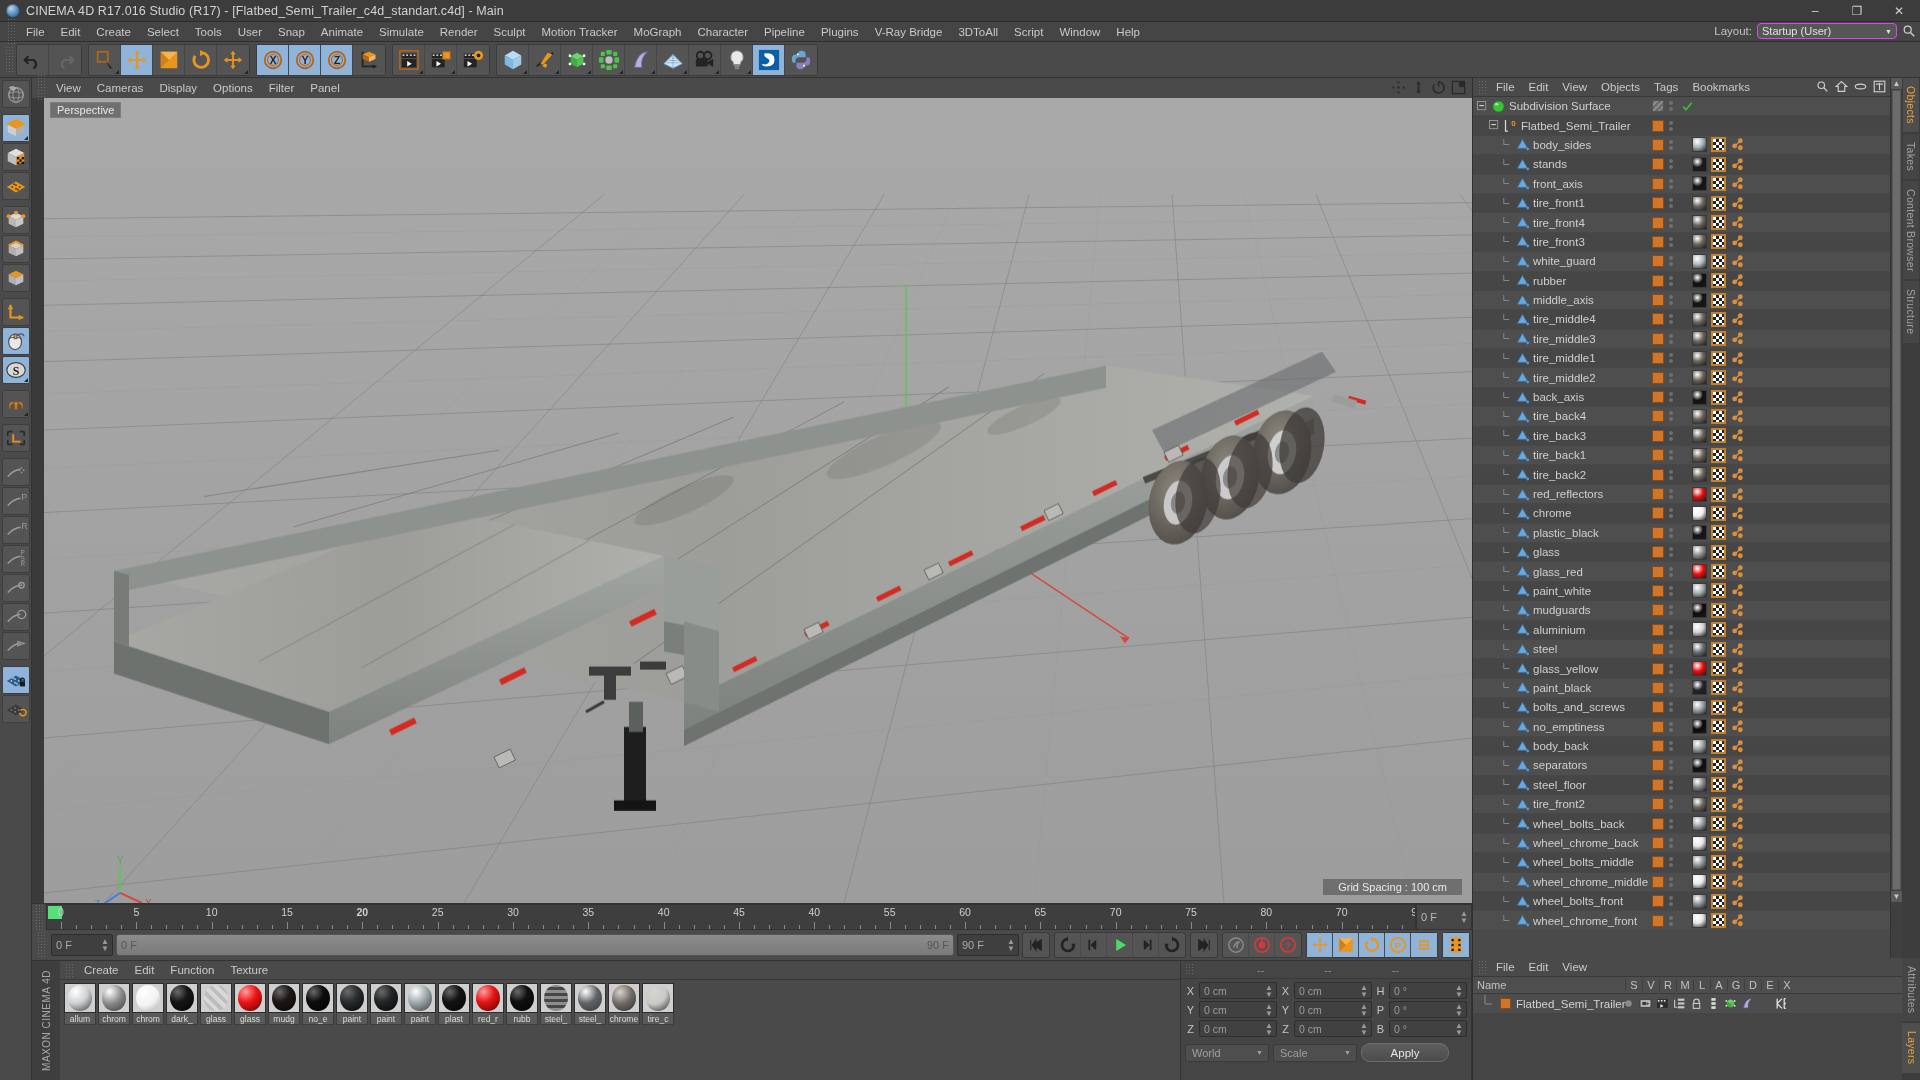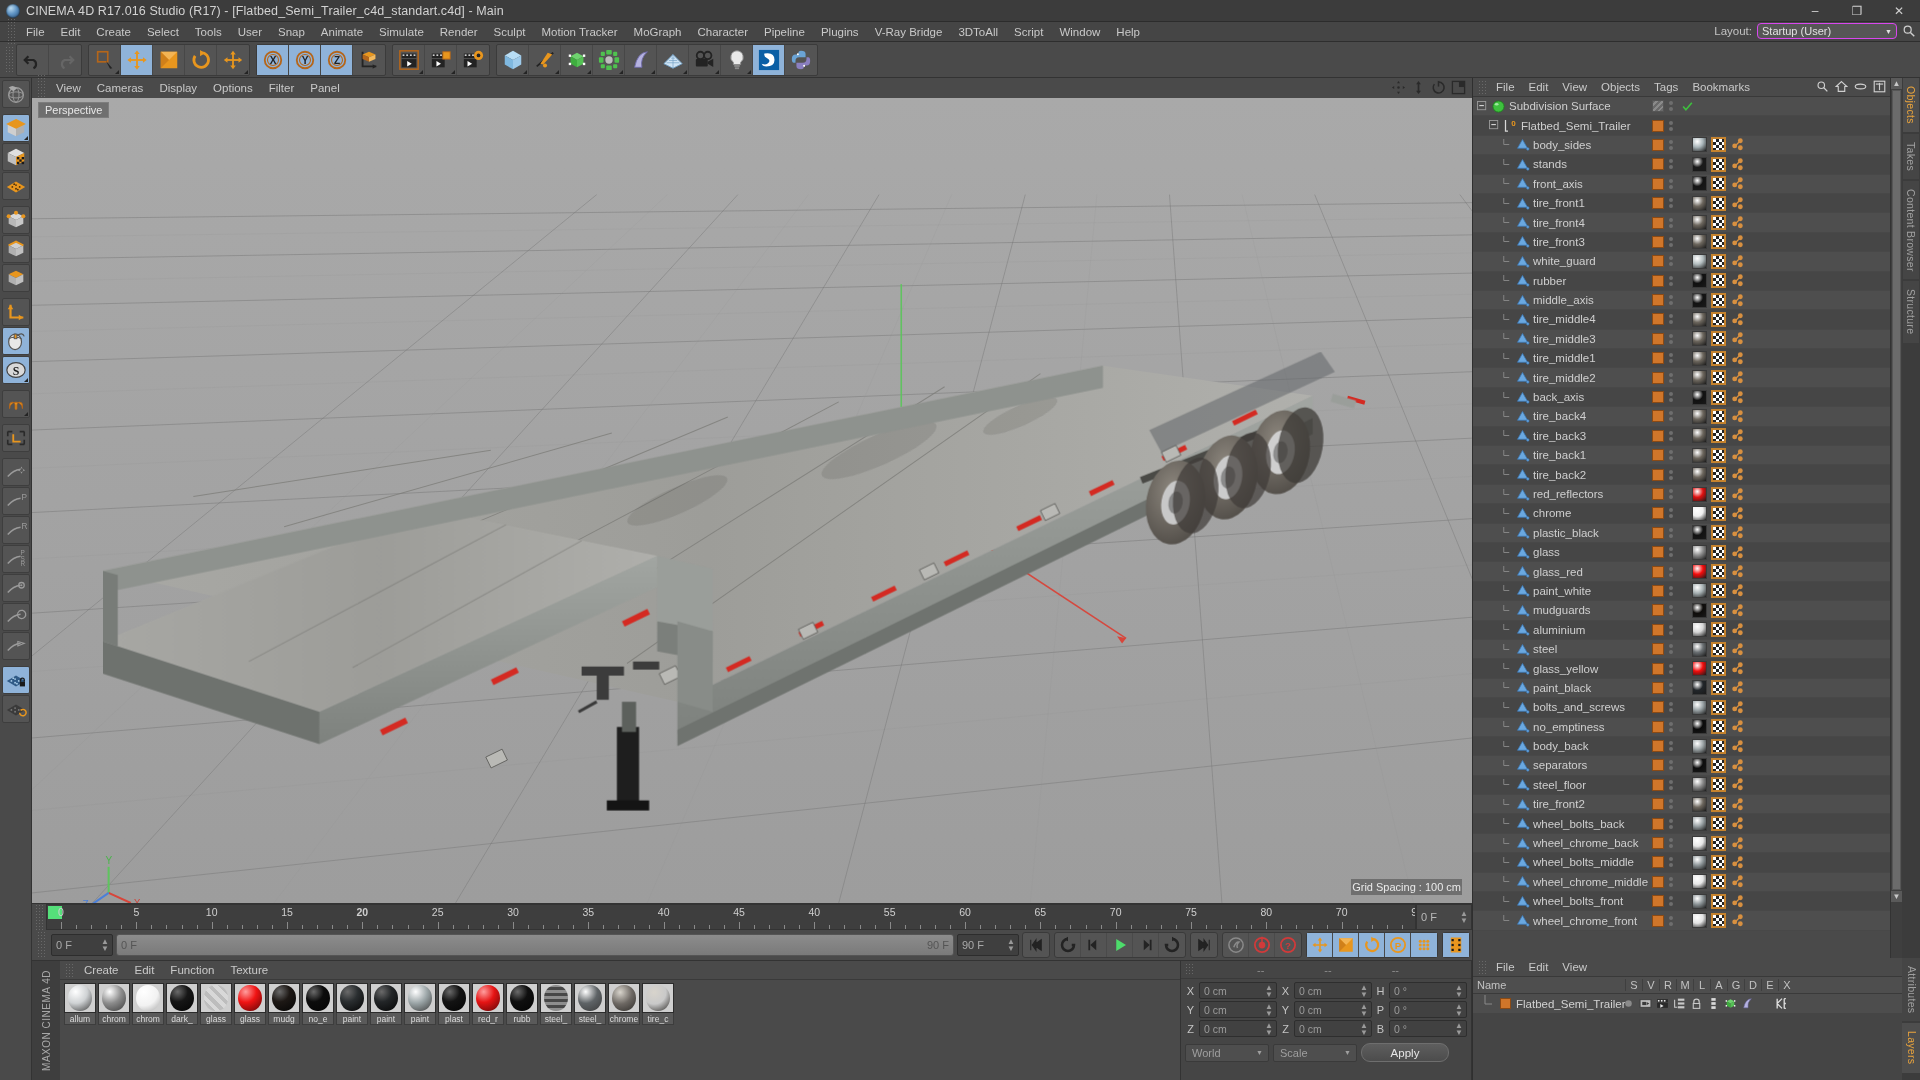--- a/index.html
+++ b/index.html
@@ -87,28 +87,29 @@
   
   #vp-menubar {
     height:20px; background:#4a4a4a; display:flex; align-items:center;
     padding-left:2px; position:relative;
   }
   .vp-menu { padding:2px 8px; font-size:11.5px; color:#c9c9c9; }
   #vp-nav { position:absolute; right:6px; top:2px; display:flex; gap:5px; align-items:center; }
   #viewport {
     flex:1; position:relative; overflow:hidden;
     background:linear-gradient(#a6a6a6 0%, #a0a0a0 38%, #9a9a9a 38.01%, #8f8f8f 100%);
+    margin-left:12px;
   }
   #vp-label {
     position:absolute; left:6px; top:4px; background:#6f6f6f; color:#e8e8e8;
     font-size:11px; padding:1px 6px; z-index:6; border:1px solid #7d7d7d;
   }
   #grid-spacing {
     position:absolute; right:10px; bottom:8px; background:#6f6f6f; color:#eaeaea;
-    font-size:11px; padding:2px 1px; z-index:6;
+    font-size:11px; padding:2px 15px; z-index:6;
   }
   #vp-svg { position:absolute; inset:0; width:100%; height:100%; }
   
   #timeline-area { background:#4a4a4a; border-top:1px solid #333; }
   #tl-ruler-row { height:26px; display:flex; align-items:stretch; }
   #tl-ruler { flex:1; background:#3e3e3e; position:relative; overflow:hidden;
     border:1px solid #333; }
   .tl-tick { position:absolute; bottom:0; width:1px; background:#8a8a8a; }
   .tl-num { position:absolute; top:1px; font-size:10.5px; color:#cfcfcf; transform:translateX(-50%); }
   #tl-playhead { position:absolute; left:1px; top:1px; width:14px; height:13px; background:#55e07a; }

